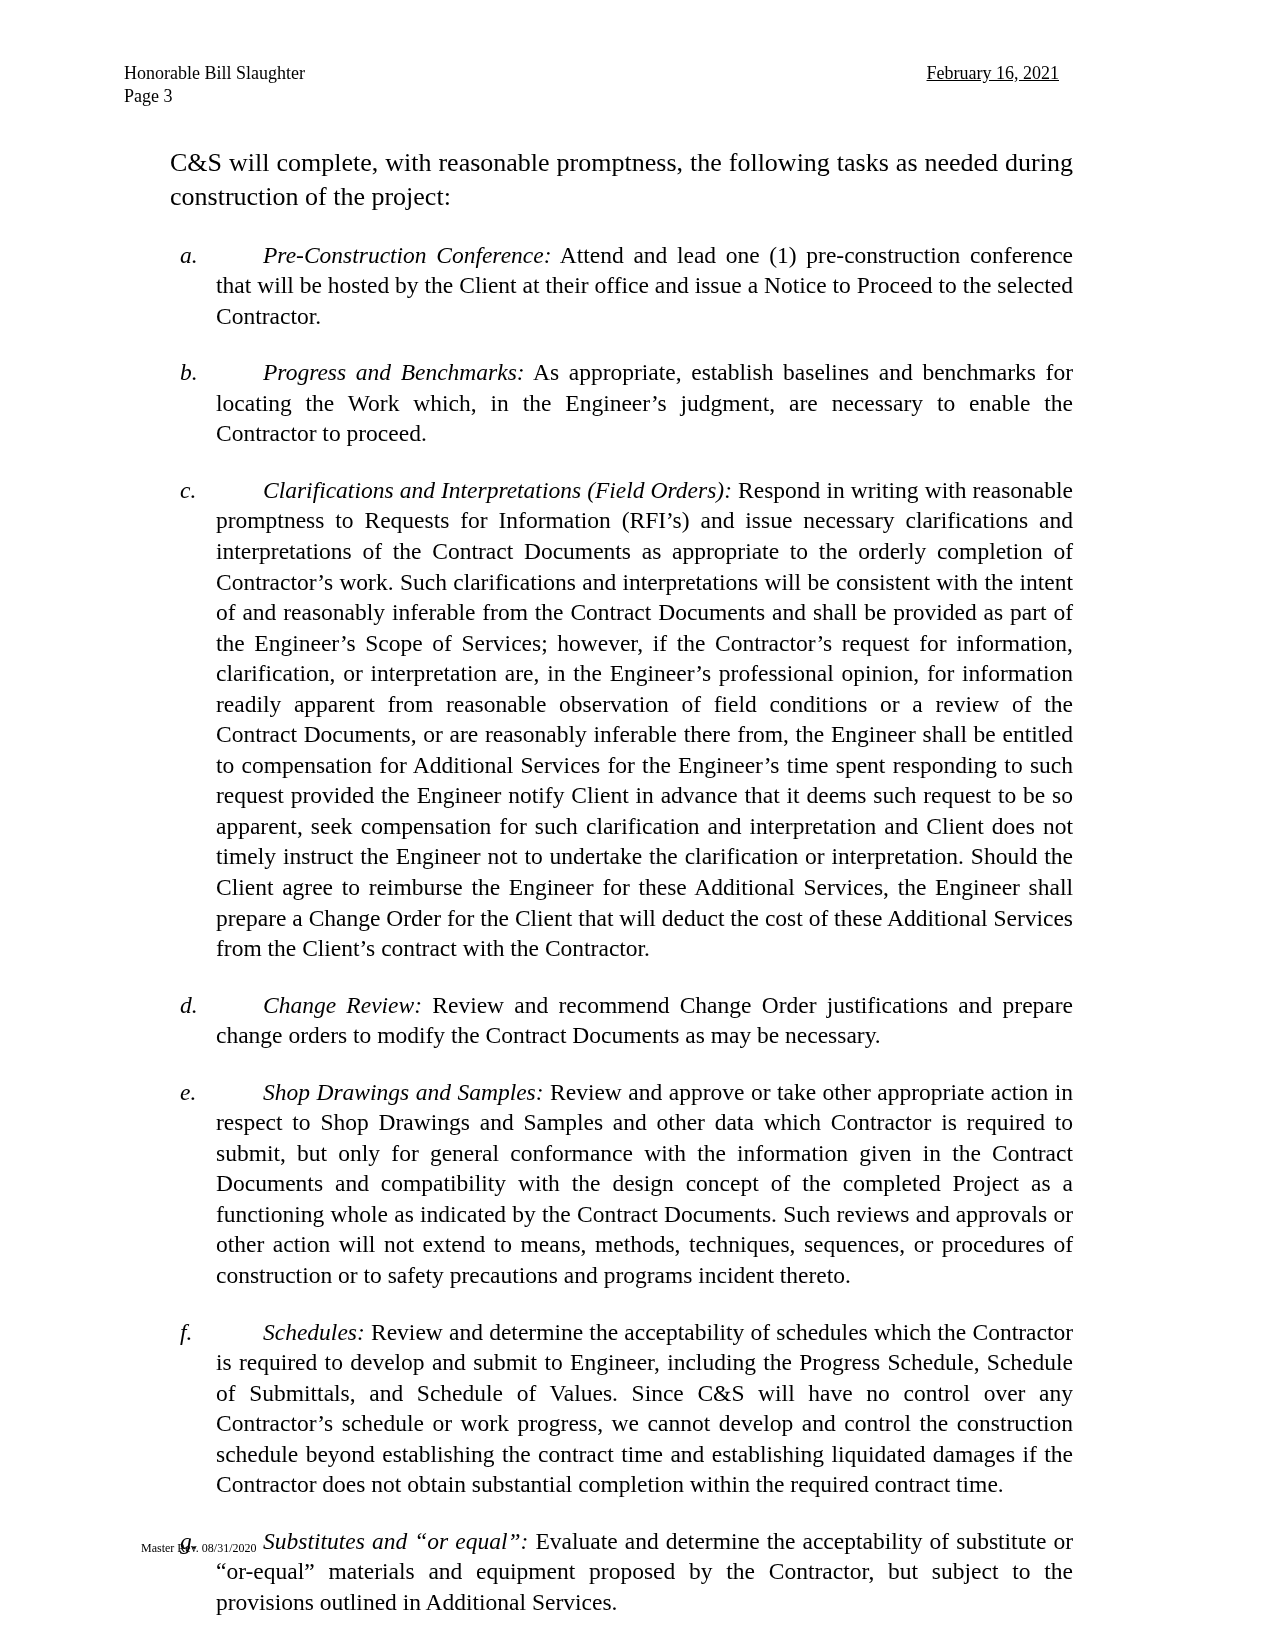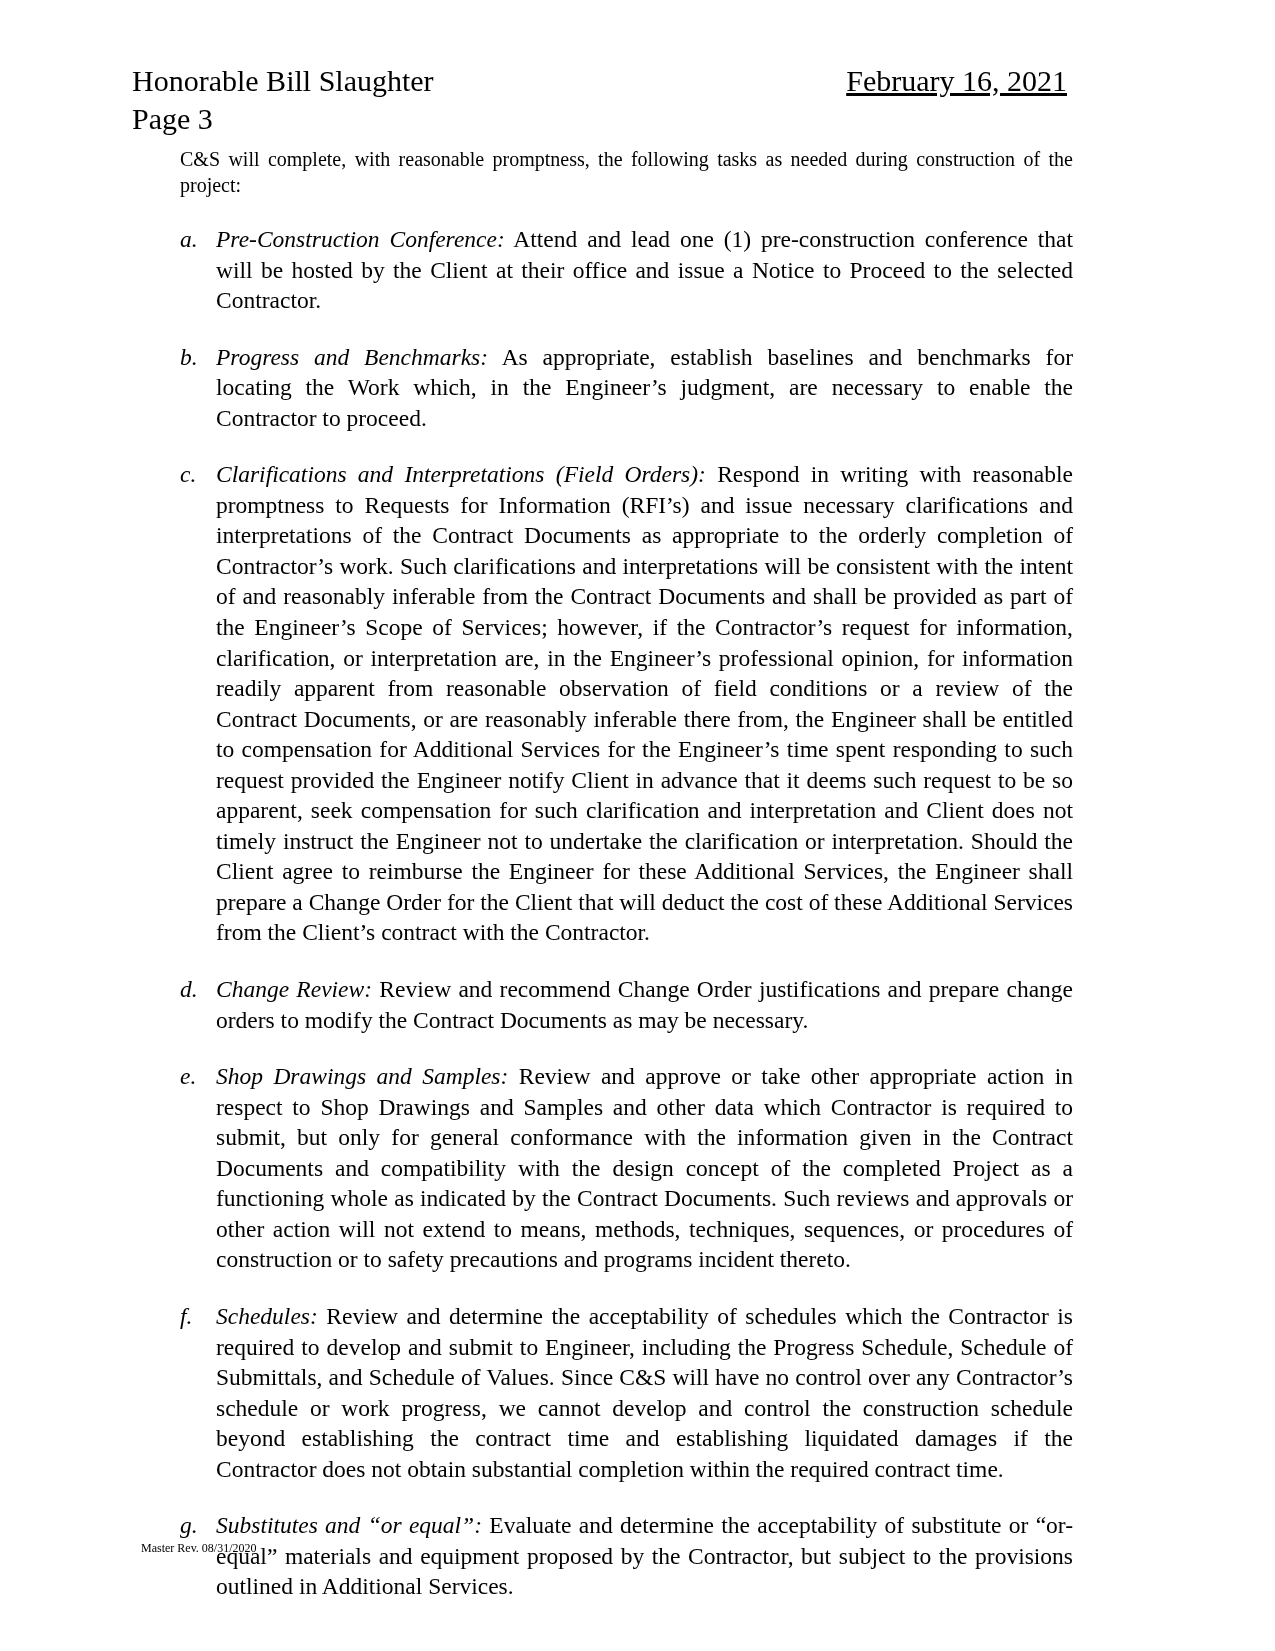--- a/index.html
+++ b/index.html
@@ -15,47 +15,47 @@
     position: relative;
     width: 1275px;
     height: 1651px;
     margin: 0 auto;
     background: #ffffff;
     box-sizing: border-box;
     overflow: hidden;
   }
   .letterhead {
     position: absolute;
-    left: 132px;
+    left: 124px;
     top: 62px;
     width: 935px;
     display: flex;
     justify-content: space-between;
     align-items: flex-start;
-    font-size: 30px;
+    font-size: 18px;
     line-height: 1.28;
   }
   .letterhead-left {
     display: flex;
     flex-direction: column;
   }
   .letterhead-right {
     text-align: left;
     white-space: nowrap;
     text-decoration: underline;
   }
   .body-block {
     position: absolute;
     left: 138px;
     top: 142px;
     width: 935px;
   }
   .intro {
-    margin: 0 0 0 42px;
-    font-size: 20px;
+    margin: 0 0 0 32px;
+    font-size: 26px;
     line-height: 1.30;
     text-align: justify;
     text-justify: inter-word;
     padding-top: 4px;
   }
   .list {
     margin: 0;
     padding: 0;
     list-style: none;
   }
@@ -72,20 +72,21 @@
     box-sizing: content-box;
     font-style: italic;
   }
   .item-text {
     flex: 1 1 auto;
     text-align: justify;
     text-justify: inter-word;
   }
   .item-text .lead {
     font-style: italic;
+    margin-left: 47px;
   }
   .last-line-natural {
     text-align-last: left;
   }
   .footer-note {
     position: absolute;
     left: 141px;
     top: 1541px;
     font-size: 12px;
     line-height: 1.2;

